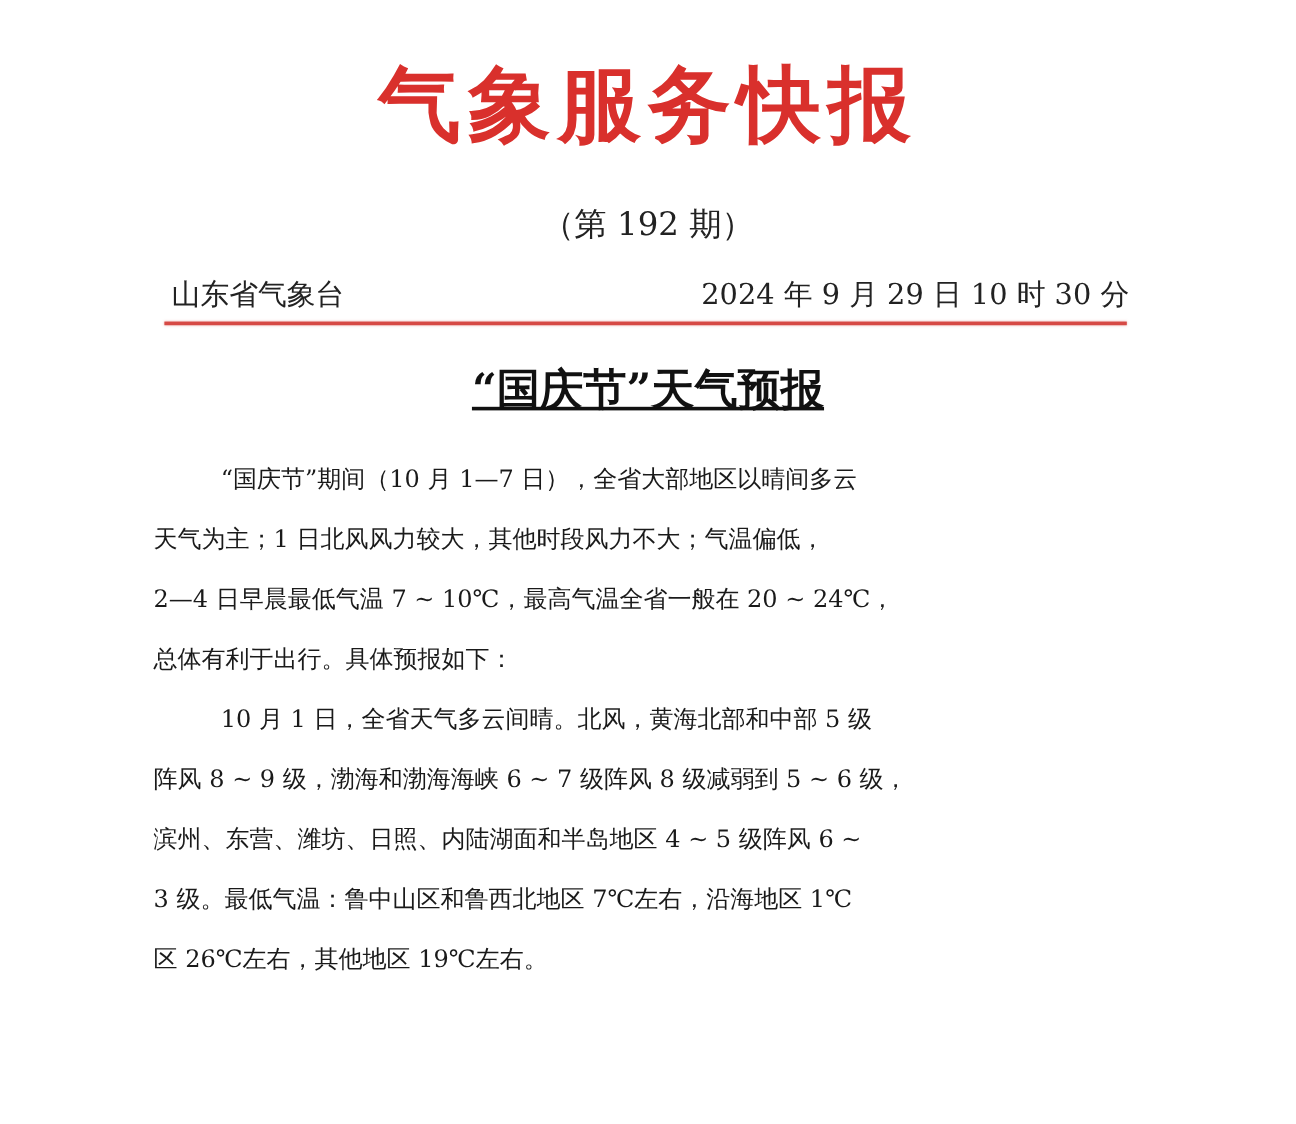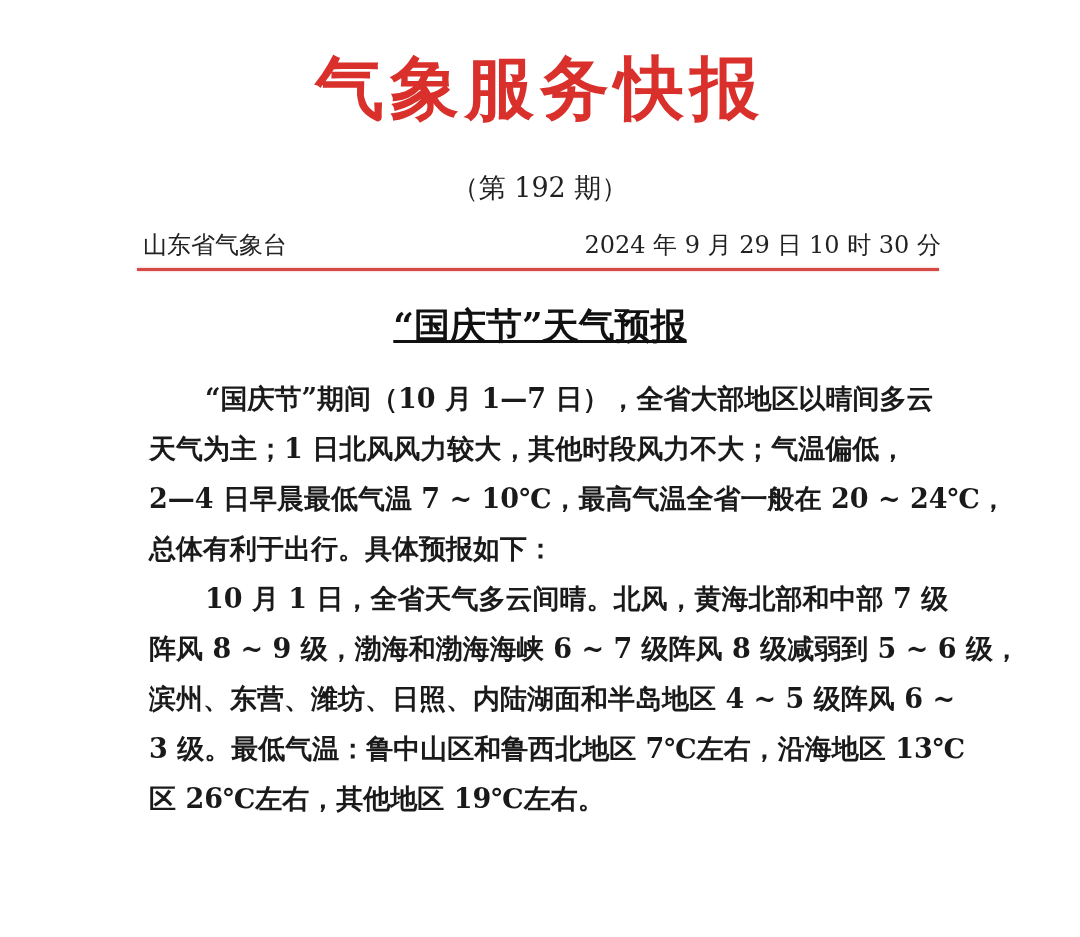--- a/index.html
+++ b/index.html
@@ -73,28 +73,27 @@
     width: 1080px;
     text-align: center;
     font-size: 36px;
     line-height: 50px;
     font-weight: bold;
     color: #111;
     text-decoration: underline;
   }
   .body-text {
     position: absolute;
-    left: 149px;
+    left: 128px;
     top: 374px;
     width: 800px;
-    font-size: 27px;
+    font-size: 20px;
     line-height: 50px;
     color: #1a1a1a;
     text-align: justify;
-    font-weight: bold;
   }
   .body-text .line {
     display: block;
     white-space: nowrap;
     height: 50px;
   }
   .body-text .indent {
     padding-left: 56px;
   }
 </style>
@@ -117,21 +116,21 @@
   <div class="doc-title">“国庆节”天气预报</div>
 
   <div class="body-text">
     <div>
       <span class="line indent">“国庆节”期间（10 月 1—7 日），全省大部地区以晴间多云</span>
       <span class="line">天气为主；1 日北风风力较大，其他时段风力不大；气温偏低，</span>
       <span class="line">2—4 日早晨最低气温 7 ~ 10℃，最高气温全省一般在 20 ~ 24℃，</span>
       <span class="line">总体有利于出行。具体预报如下：</span>
     </div>
     <div>
-      <span class="line indent">10 月 1 日，全省天气多云间晴。北风，黄海北部和中部 7 级</span>
+      <span class="line indent">10 月 1 日，全省天气多云间晴。北风，黄海北部和中部 5 级</span>
       <span class="line">阵风 8 ~ 9 级，渤海和渤海海峡 6 ~ 7 级阵风 8 级减弱到 5 ~ 6 级，</span>
       <span class="line">滨州、东营、潍坊、日照、内陆湖面和半岛地区 4 ~ 5 级阵风 6 ~</span>
-      <span class="line">3 级。最低气温：鲁中山区和鲁西北地区 7℃左右，沿海地区 13℃</span>
+      <span class="line">3 级。最低气温：鲁中山区和鲁西北地区 7℃左右，沿海地区 1℃</span>
       <span class="line">区 26℃左右，其他地区 19℃左右。</span>
     </div>
   </div>
 
 </div>
 
 </body></html>

